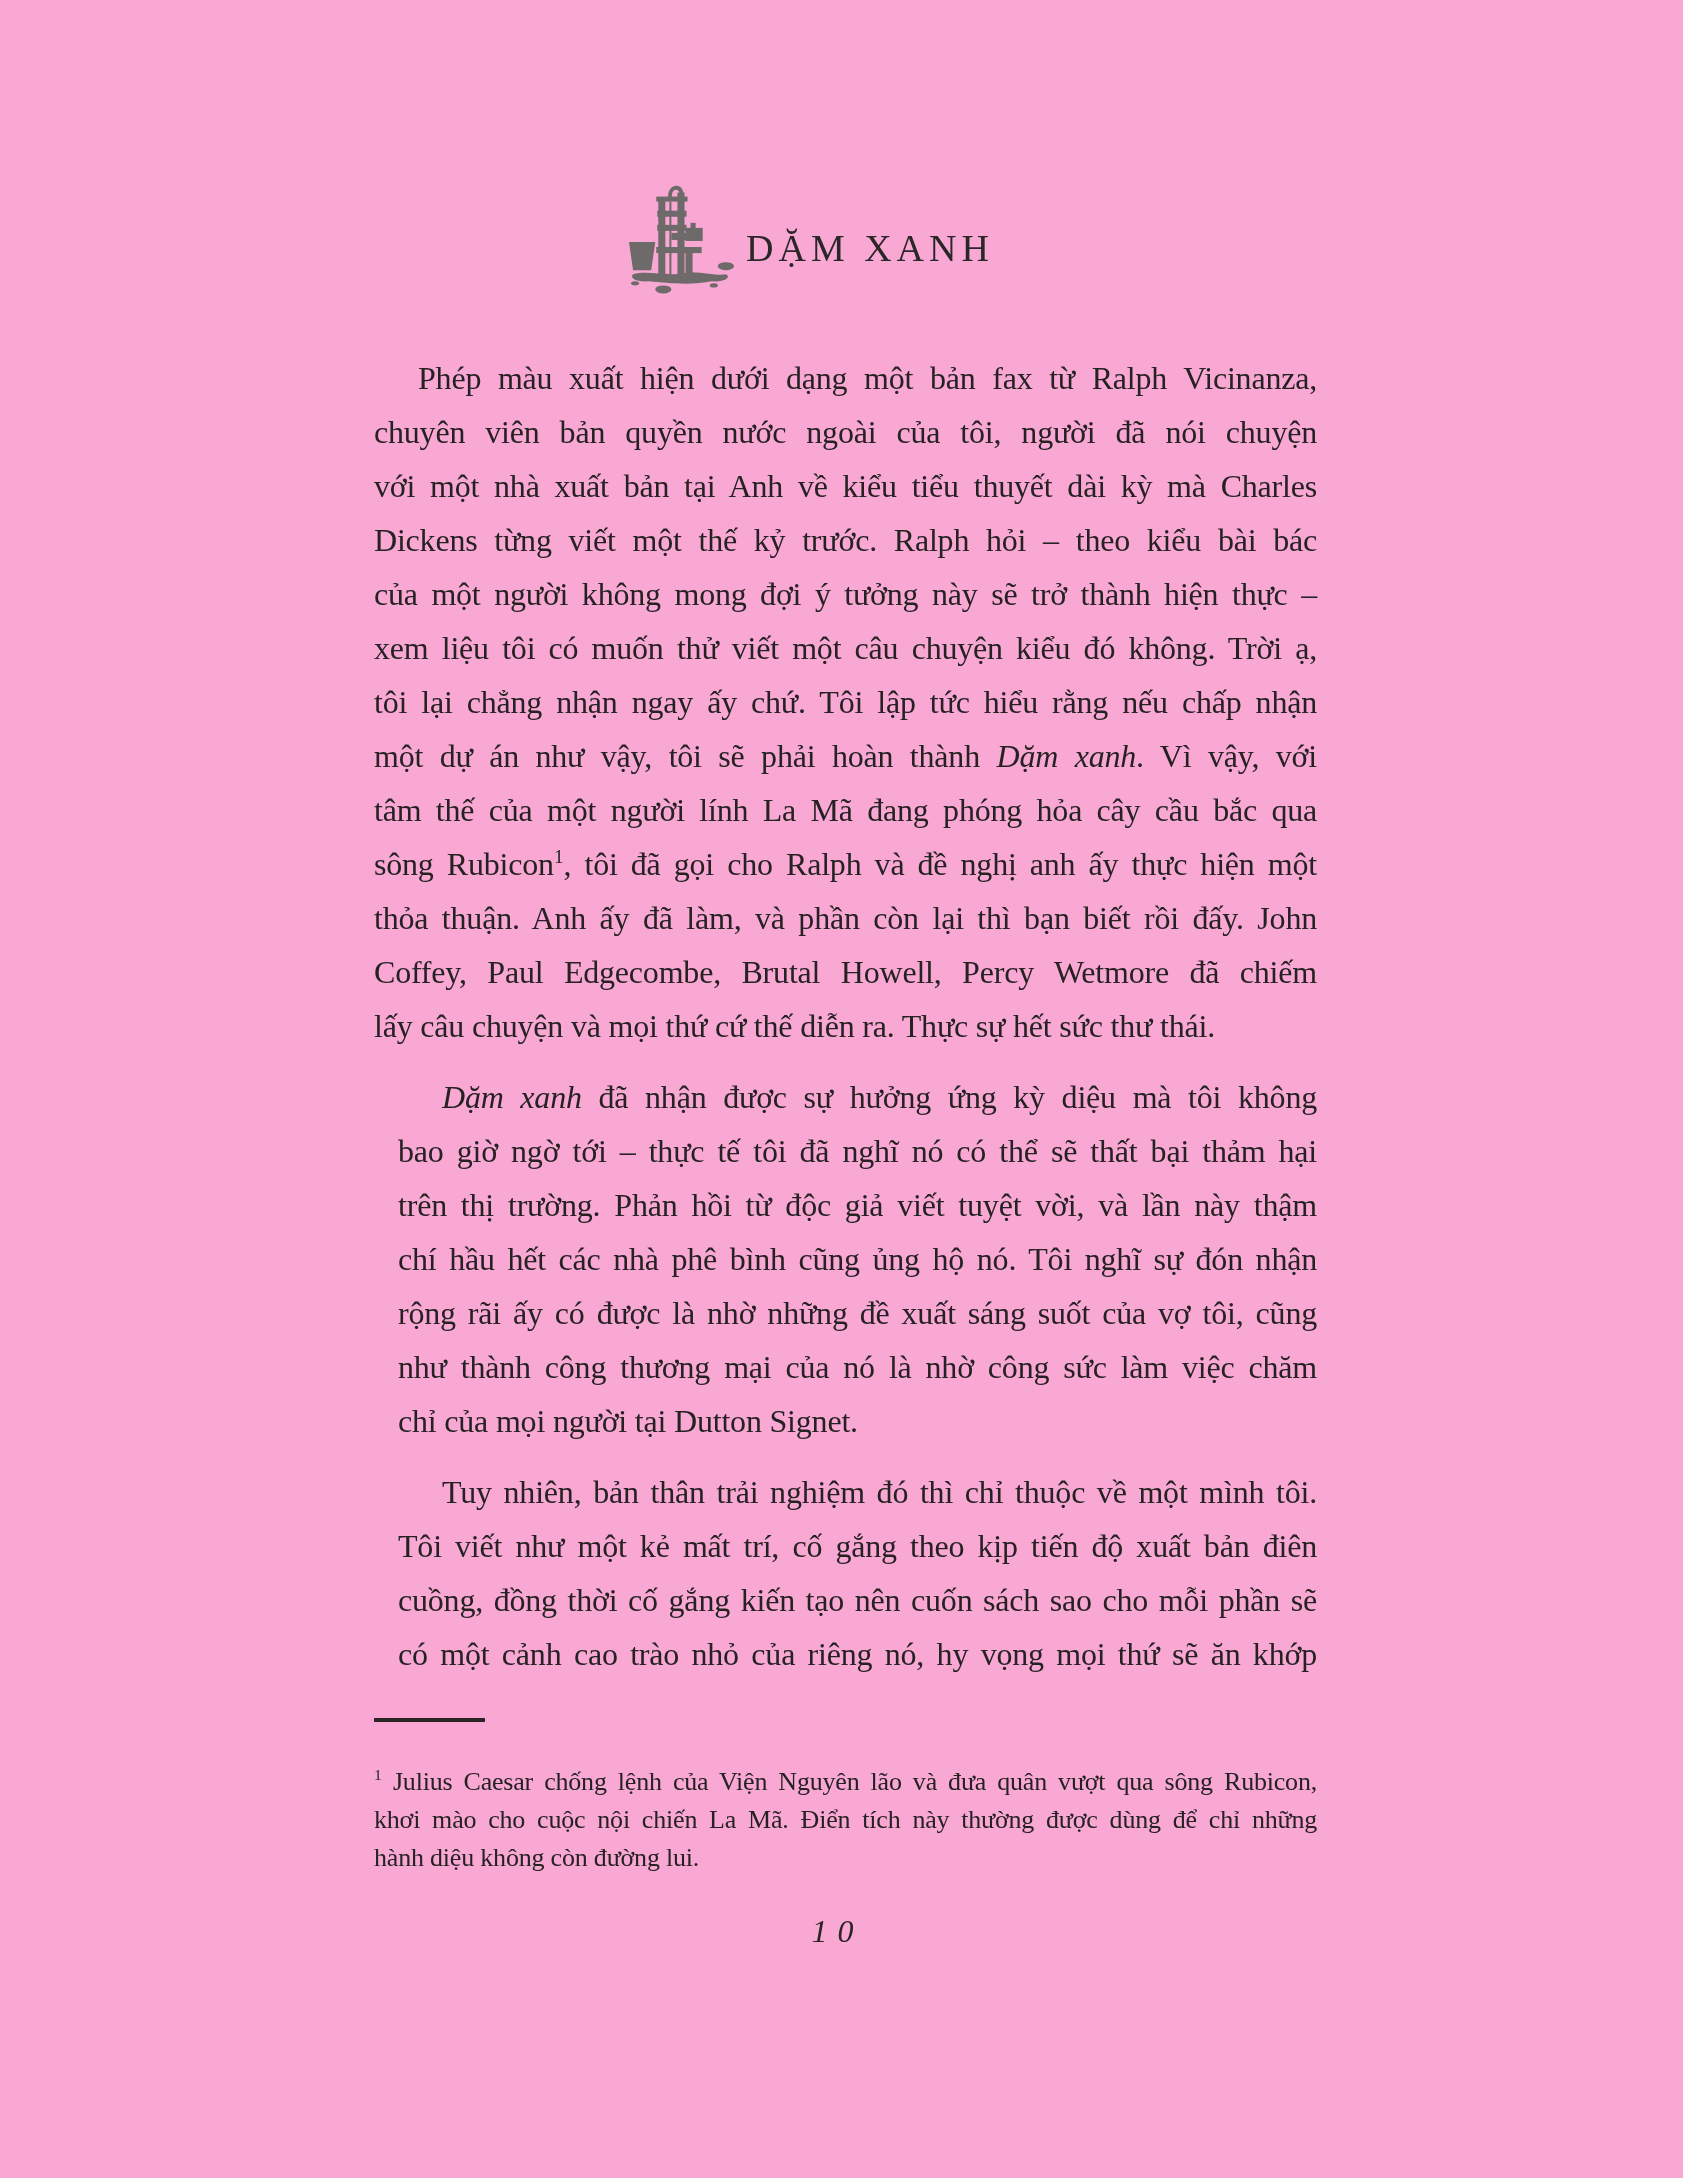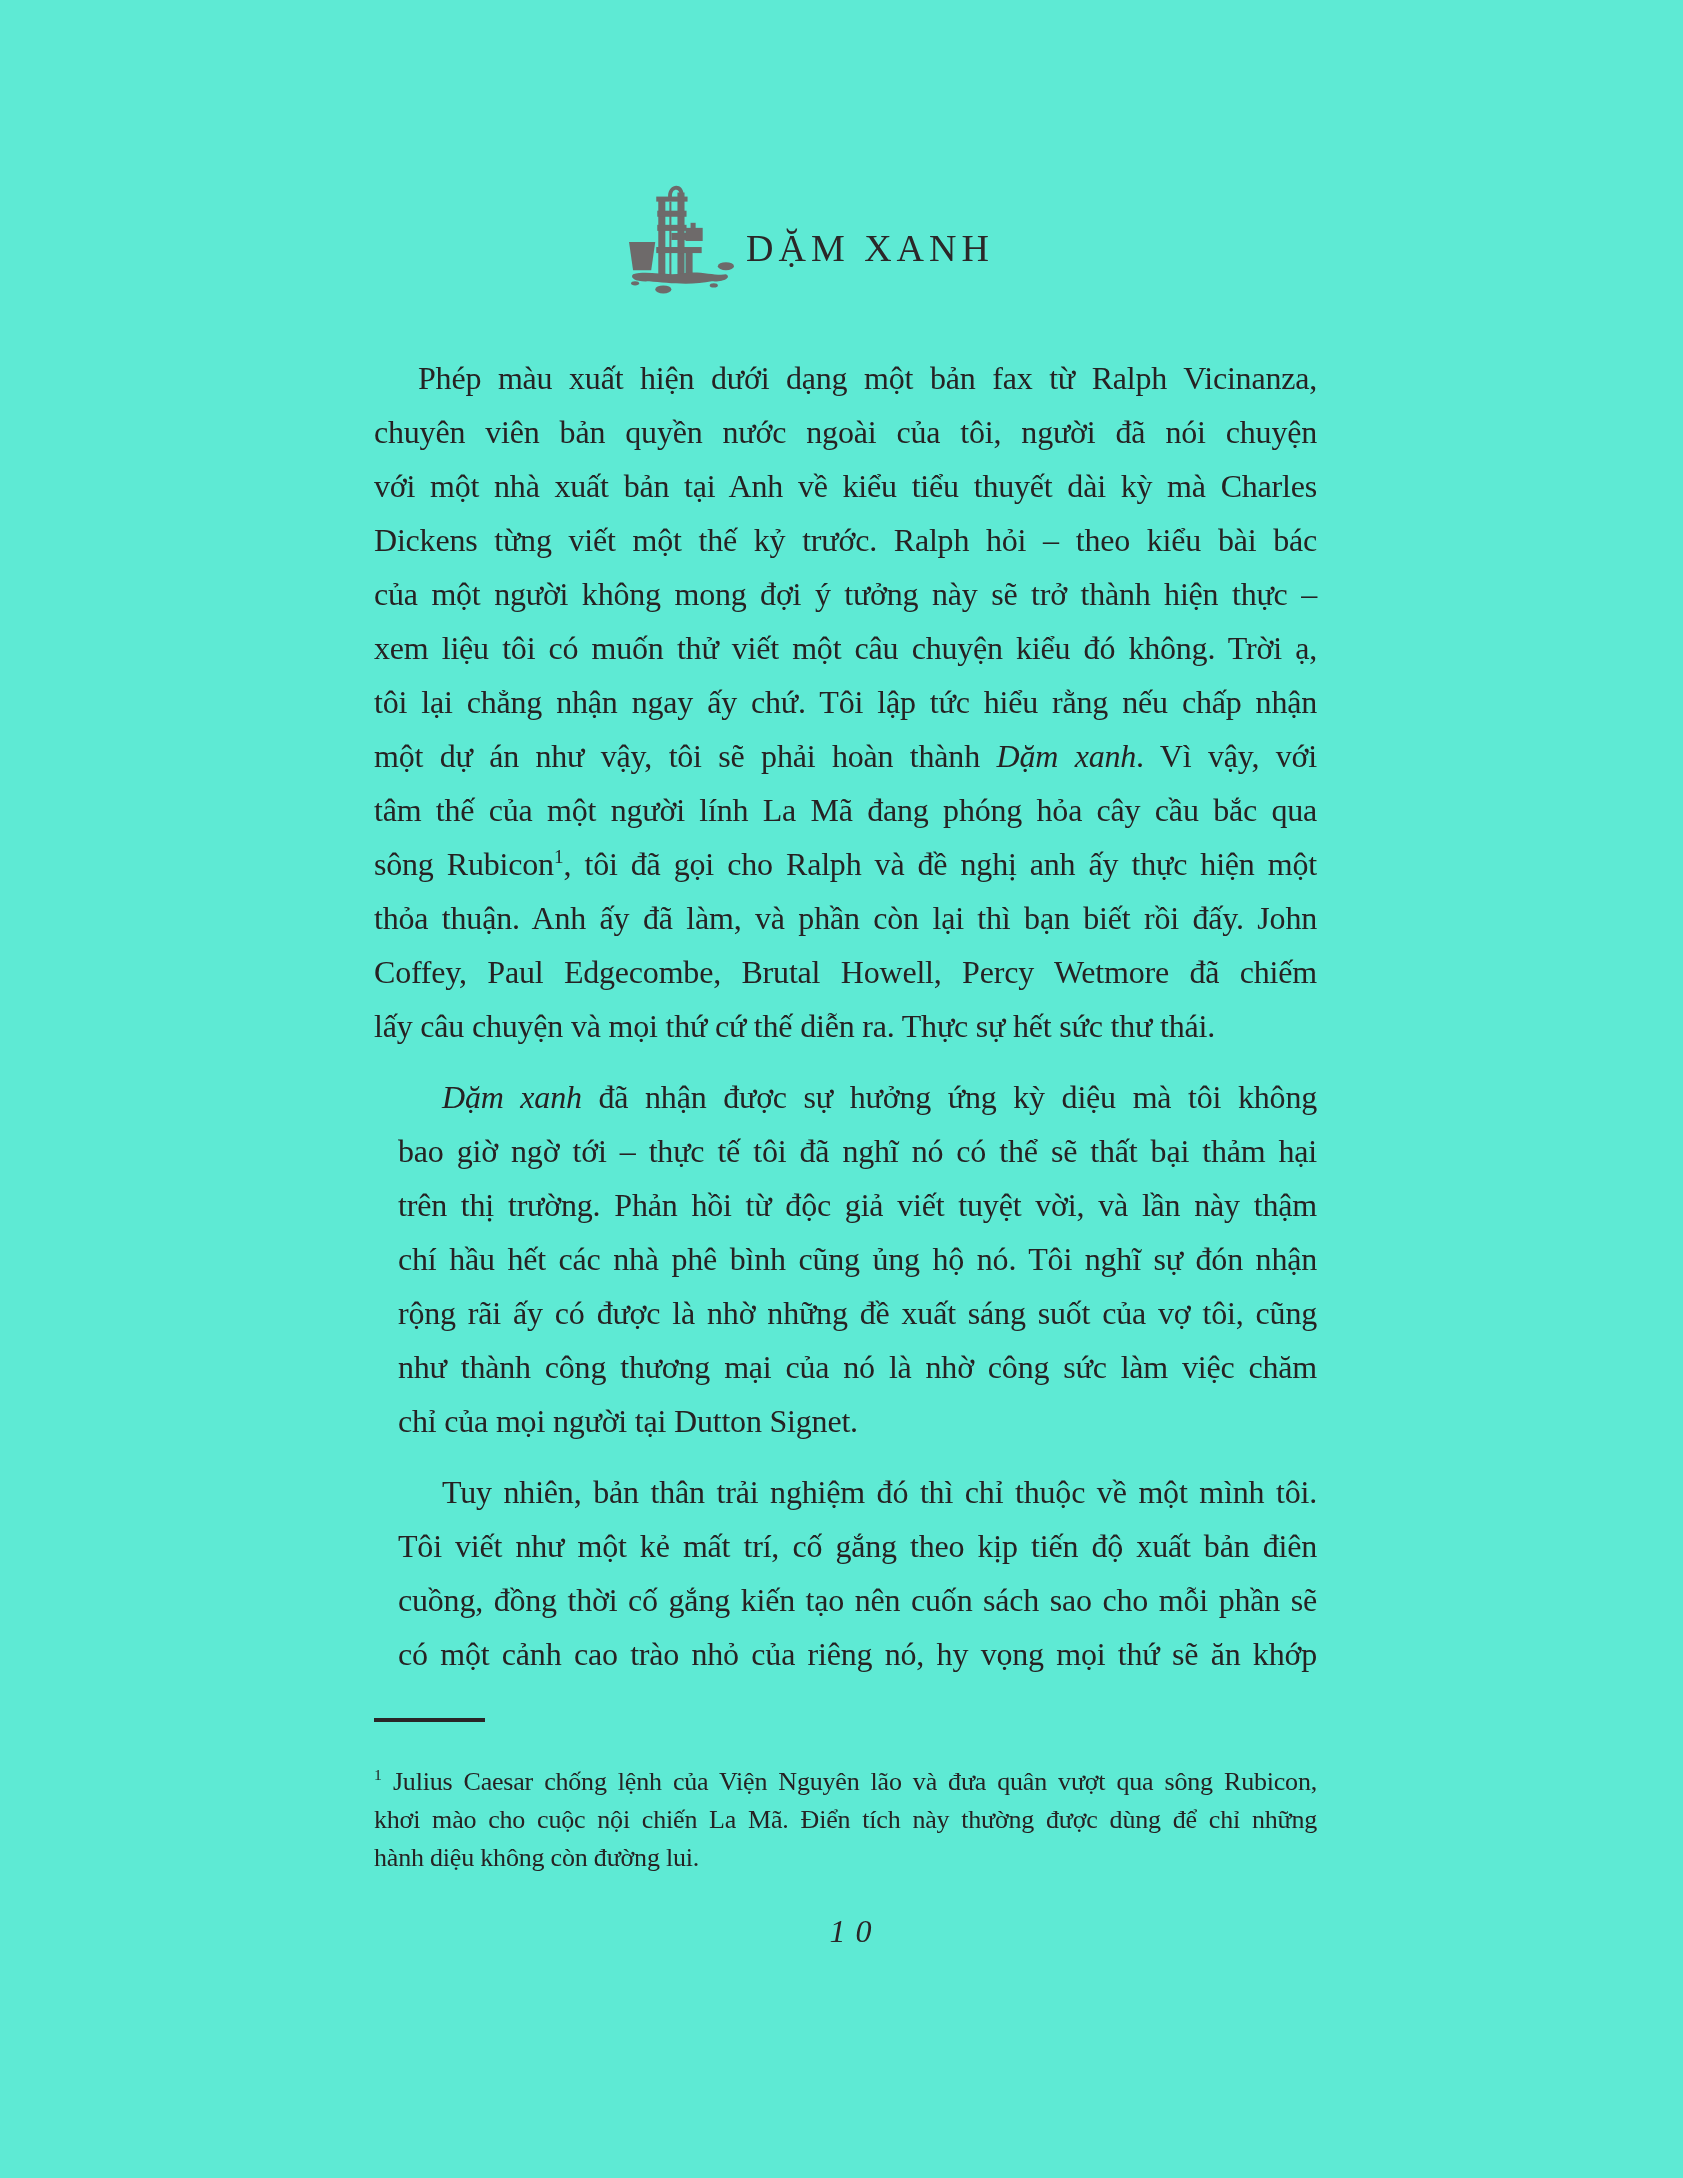--- a/index.html
+++ b/index.html
@@ -78,34 +78,34 @@
     font-size: 26px;
     letter-spacing: -0.2px;
     text-align: justify;
     text-align-last: justify;
   }
   .fn-line.endline { text-align-last: left; }
 
   
   .page-number {
     position: absolute;
-    left: 384px;
+    left: 366px;
     top: 1913px;
     width: 943px;
     text-align: center;
     font-size: 32px;
     font-style: italic;
     letter-spacing: 10px;
     color: #2a2627;
   }
 </style>
 </head>
 <body>
 
-<div class="page" style="color: rgb(38, 34, 35); background: #5eead4;">
+<div class="page" style="color: rgb(38, 34, 35); background: #f9a8d4;">
 
   <div>
     <div class="header-logo" style="color: rgb(110, 106, 106);">
       <svg viewBox="0 0 110 115" xmlns="http://www.w3.org/2000/svg" fill="currentColor">
 
         <path d="M41 14 C 38 -3, 58 -5, 56 12 L 52 12 C 54 1, 42 2, 45 14 Z"></path>
         <path d="M52 10 c 4 2 6 6 3 9 l -4 -2 z"></path>
 
         <rect x="31" y="12" width="7" height="82"></rect>
         <rect x="50" y="7" width="7" height="88"></rect>

